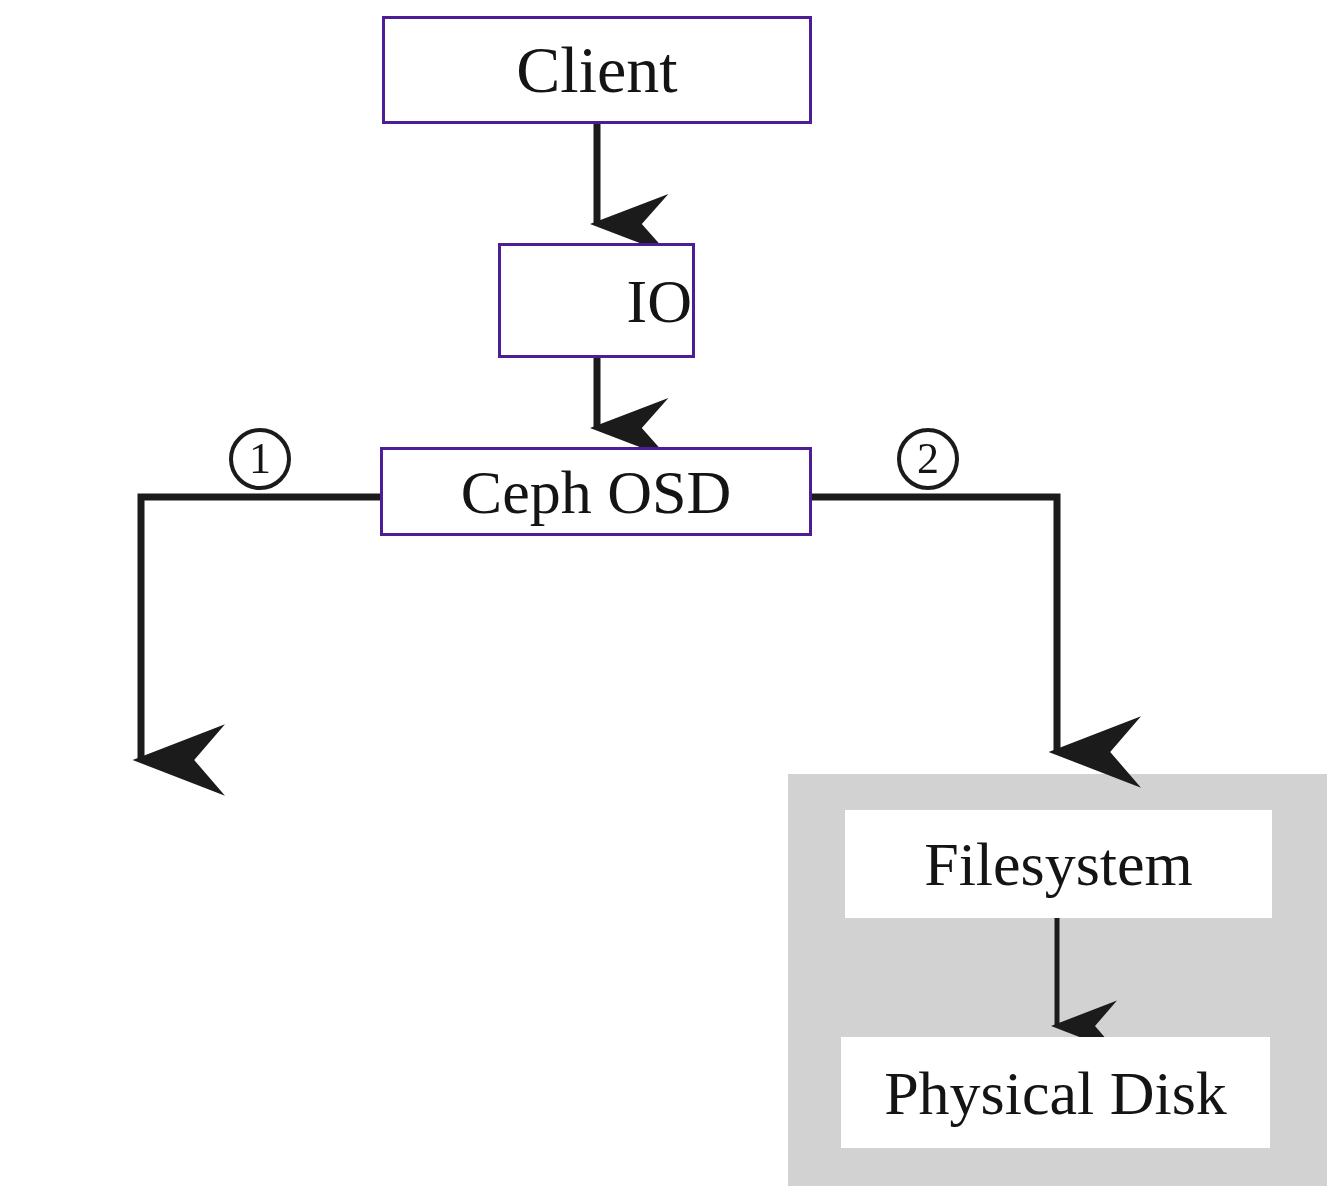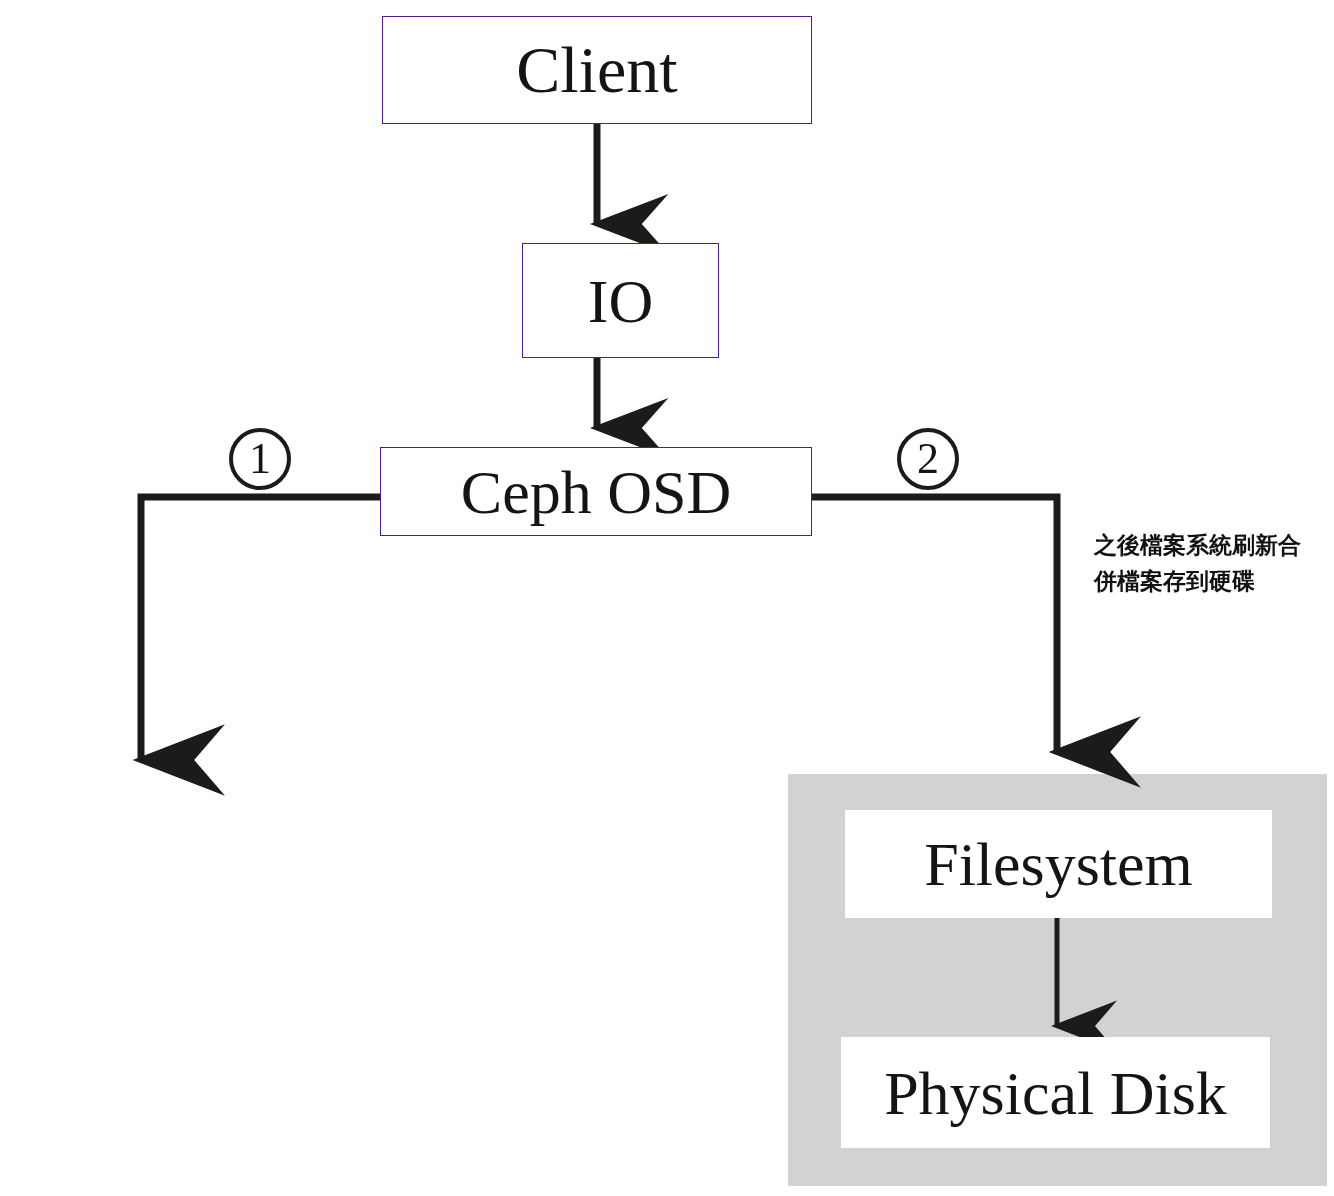--- a/index.html
+++ b/index.html
@@ -23,21 +23,21 @@
     display: flex;
     align-items: center;
     justify-content: center;
     background: #ffffff;
     color: #141414;
     font-family: "Liberation Serif", serif;
     line-height: 1;
     white-space: nowrap;
   }
   .bordered {
-    border: 1px solid #4c1d95;
+    border: 3px solid #4c1d95;
   }
   .plain {
     border: none;
   }
   .group-box {
     position: absolute;
     background: #d2d2d2;
   }
   .circ-num {
     position: absolute;
@@ -98,21 +98,21 @@
 
     <polyline points="812,497 1057,497 1057,752" fill="none" stroke="#1b1b1b" stroke-width="7" stroke-linejoin="miter" marker-end="url(#ah2)"></polyline>
 
     <line x1="1057" y1="918" x2="1057" y2="1026" stroke="#1b1b1b" stroke-width="5" marker-end="url(#ah2)"></line>
   </svg>
 
   <div class="node bordered" style="left:382px; top:16px; width:430px; height:108px; font-size:66px;">
     <span>Client</span>
   </div>
 
-  <div class="node bordered" style="left:522px; top:243px; width:197px; height:115px; font-size:62px;">
+  <div class="node bordered" style="left:498px; top:243px; width:197px; height:115px; font-size:62px;justify-content:flex-end;">
     <span>IO</span>
   </div>
 
   <div class="node bordered" style="left:380px; top:447px; width:432px; height:89px; font-size:62px;">
     <span>Ceph OSD</span>
   </div>
 
 
   <div class="node plain" style="left:845px; top:810px; width:427px; height:108px; font-size:62px;">
     <span>Filesystem</span>
@@ -124,16 +124,14 @@
 
   <div class="circ-num" style="left:229px; top:428px;">
     <span>1</span>
   </div>
 
   <div class="circ-num" style="left:897px; top:428px;">
     <span>2</span>
   </div>
 
 
-  <div class="note" style="left:1094px; top:528px;">之後檔案系統刷新合
-併檔案存到硬碟</div>
 
 </div>
 
 </body></html>

